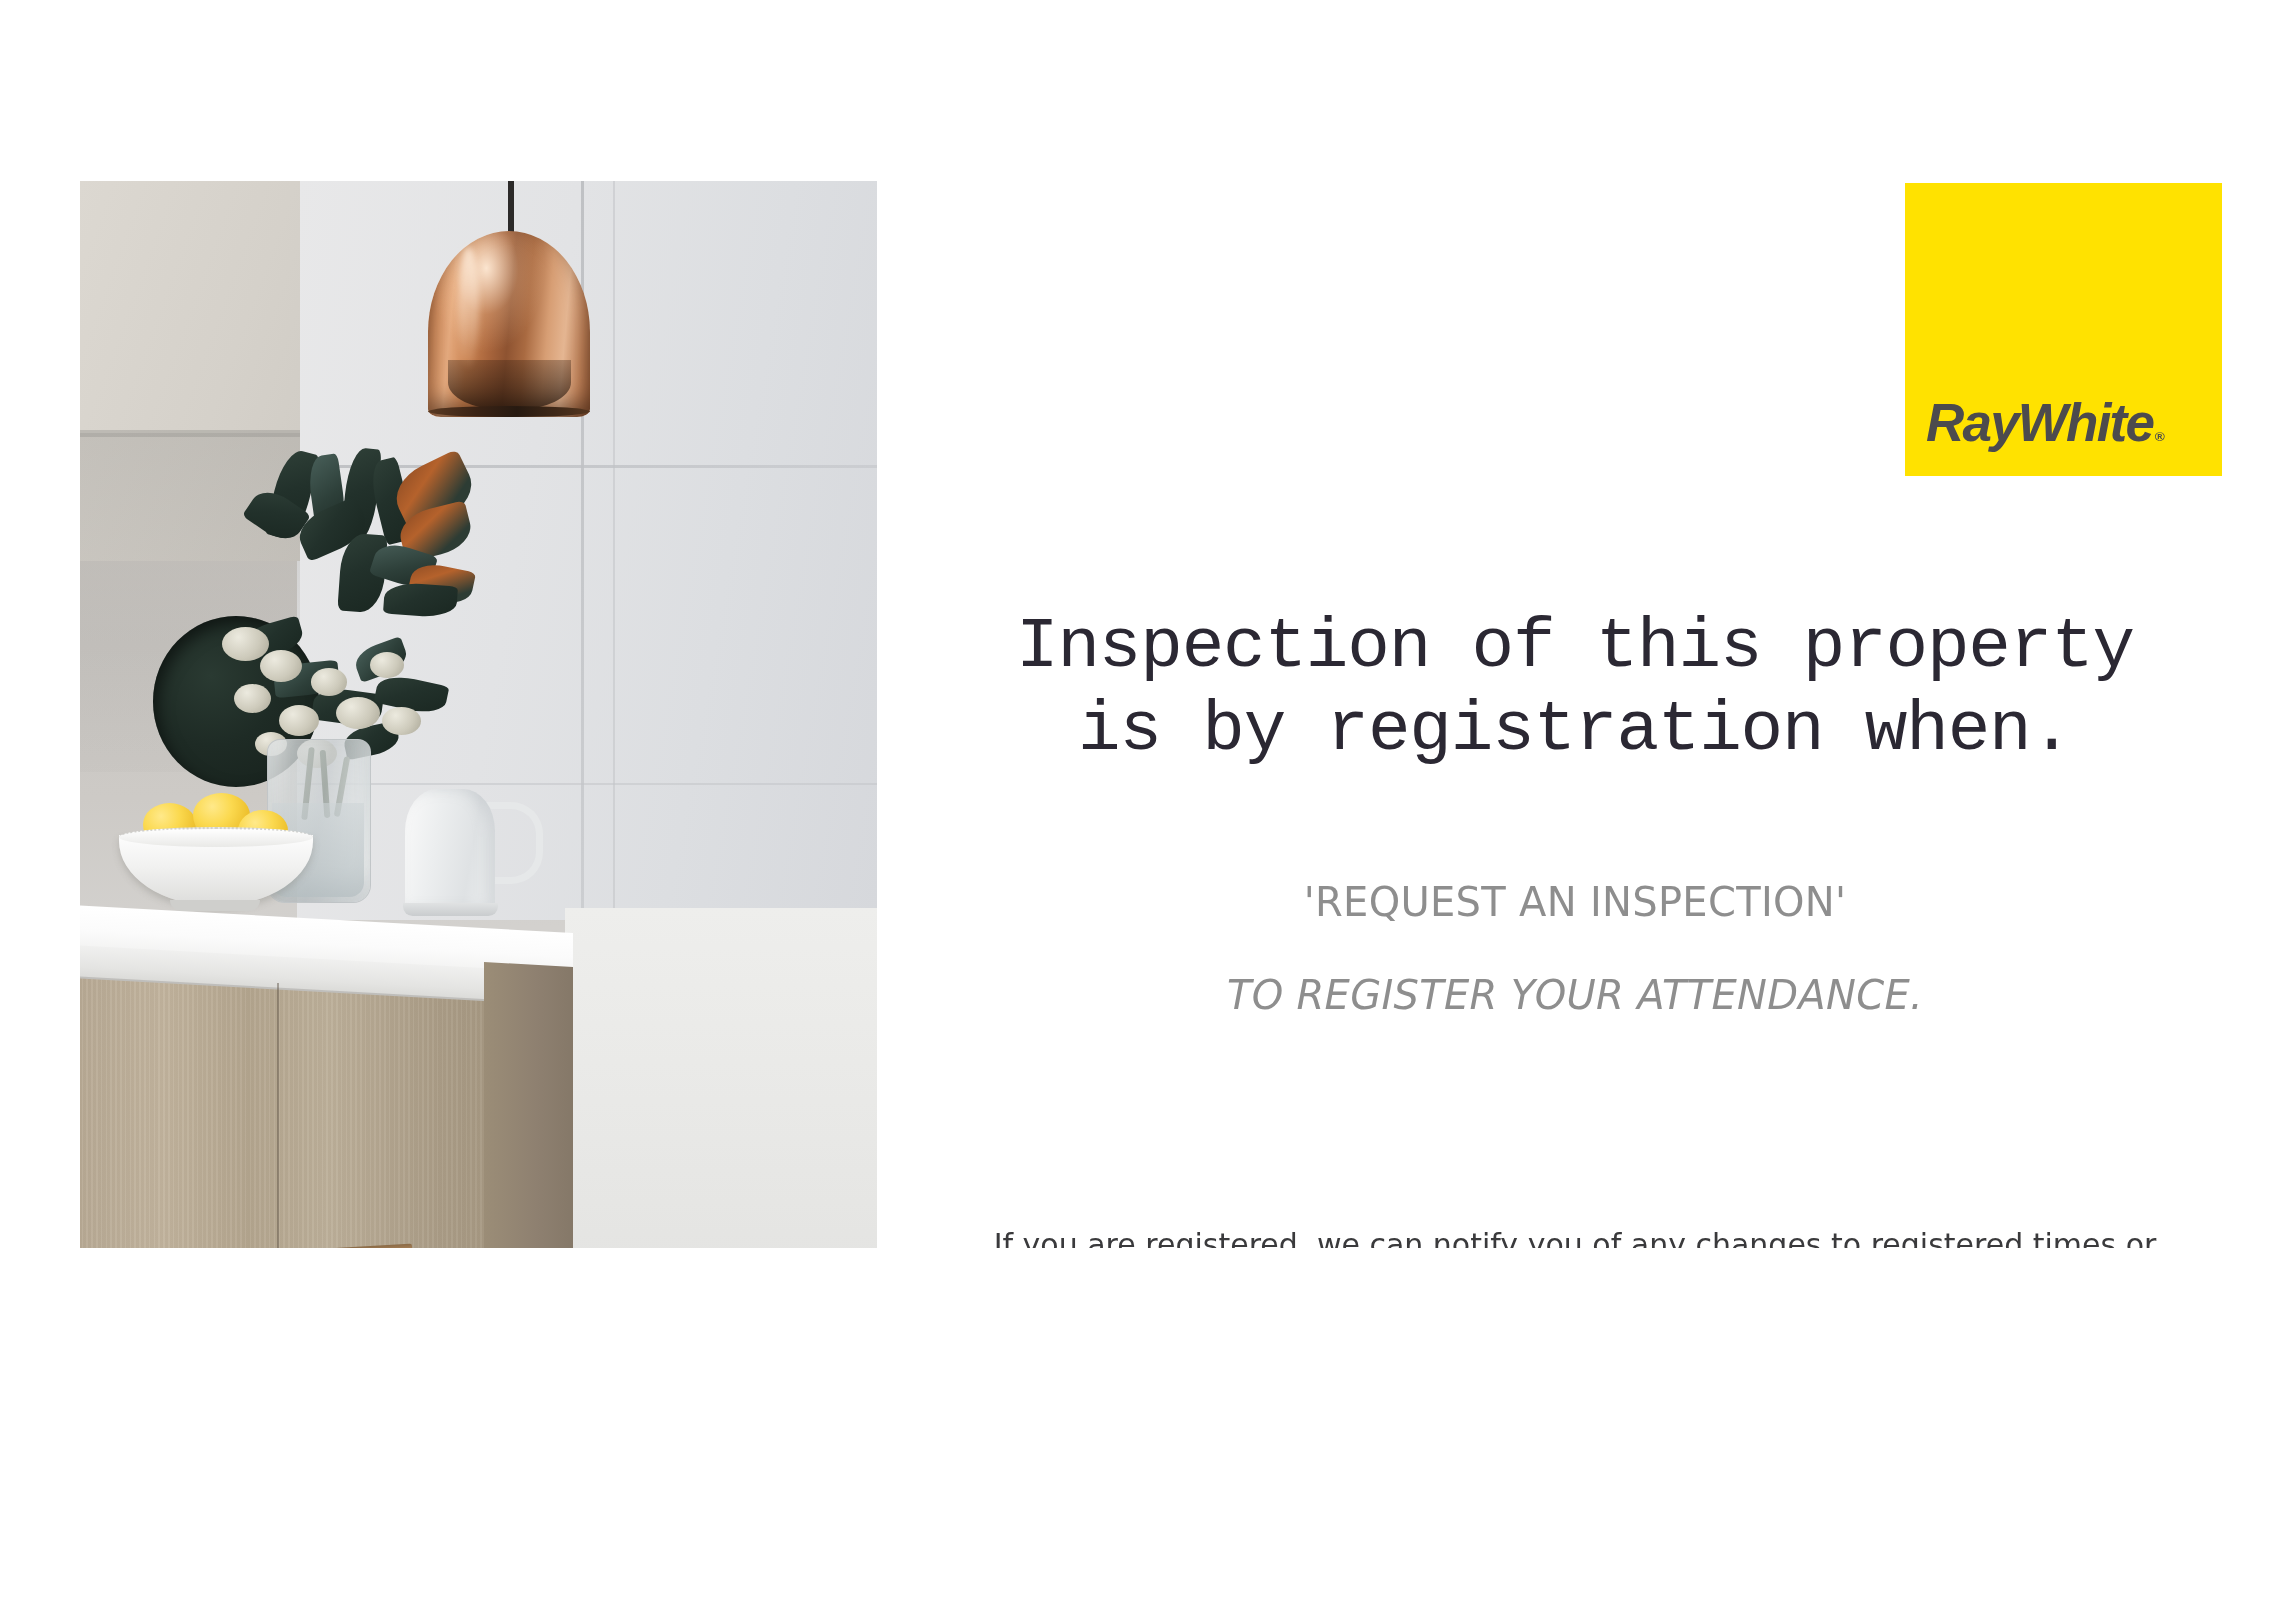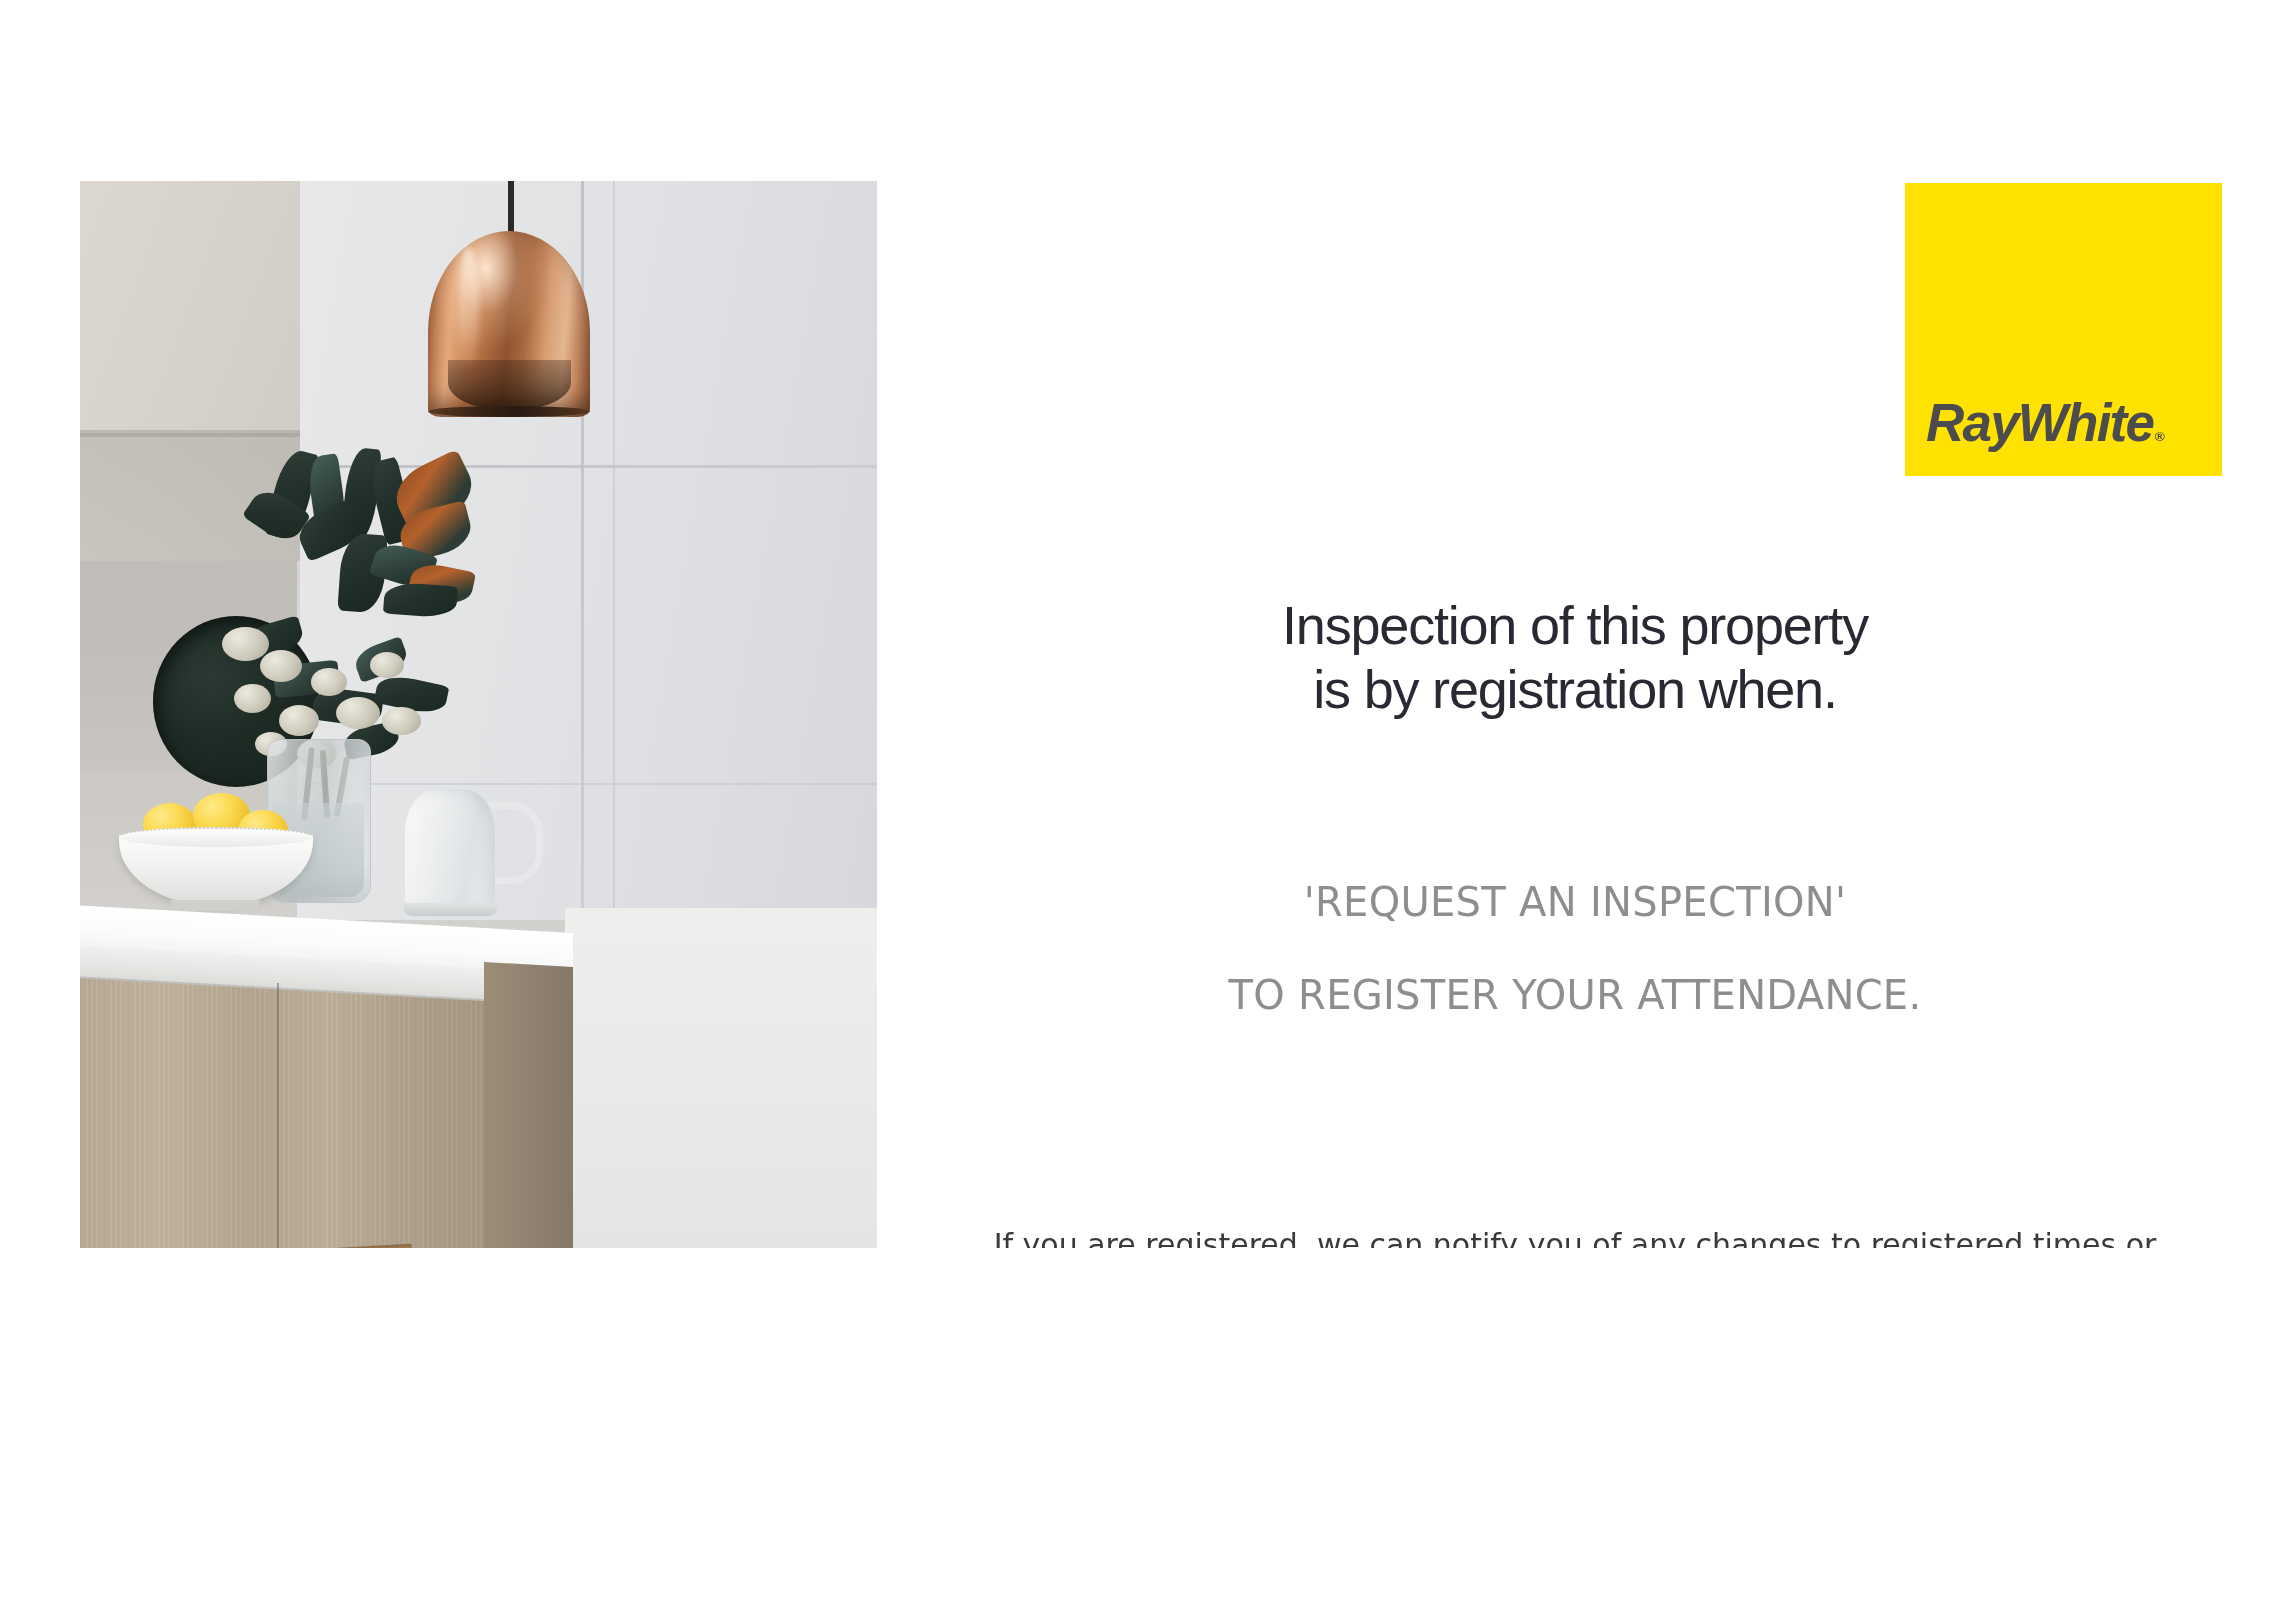--- a/index.html
+++ b/index.html
@@ -389,46 +389,46 @@
     letter-spacing: 0;
     margin-left: 1.6px;
   }
 
   .headline {
     position: absolute;
     left: 0;
     top: 558px;
     width: 1288px;
     text-align: center;
-    font-size: 54px;
+    font-size: 71px;
     font-weight: 300;
     line-height: 1.18;
     letter-spacing: -1.2px;
     color: #2b2833;
-    font-family: Liberation Sans, sans-serif;
+    font-family: Liberation Mono, monospace;
   }
   .headline .hl-line { display: block; }
 
   .subblock {
     position: absolute;
     left: 0;
     top: 879px;
     width: 1288px;
     text-align: center;
     color: #8e8e8e;
     font-size: 40px;
     font-weight: 400;
     letter-spacing: 0.3px;
     font-family: "DejaVu Sans", sans-serif;
   }
   .subblock .sub-line {
     display: block;
     margin-bottom: 47px;
   }
-  .subblock .sub-line:last-child { margin-bottom: 17px; }
+  .subblock .sub-line:last-child { margin-bottom: 17px; font-style: italic; }
 
   .footnote {
     position: absolute;
     left: 0;
     top: 1222px;
     width: 1288px;
     text-align: center;
     color: #3a3a3c;
     font-size: 30px;
     font-weight: 400;

